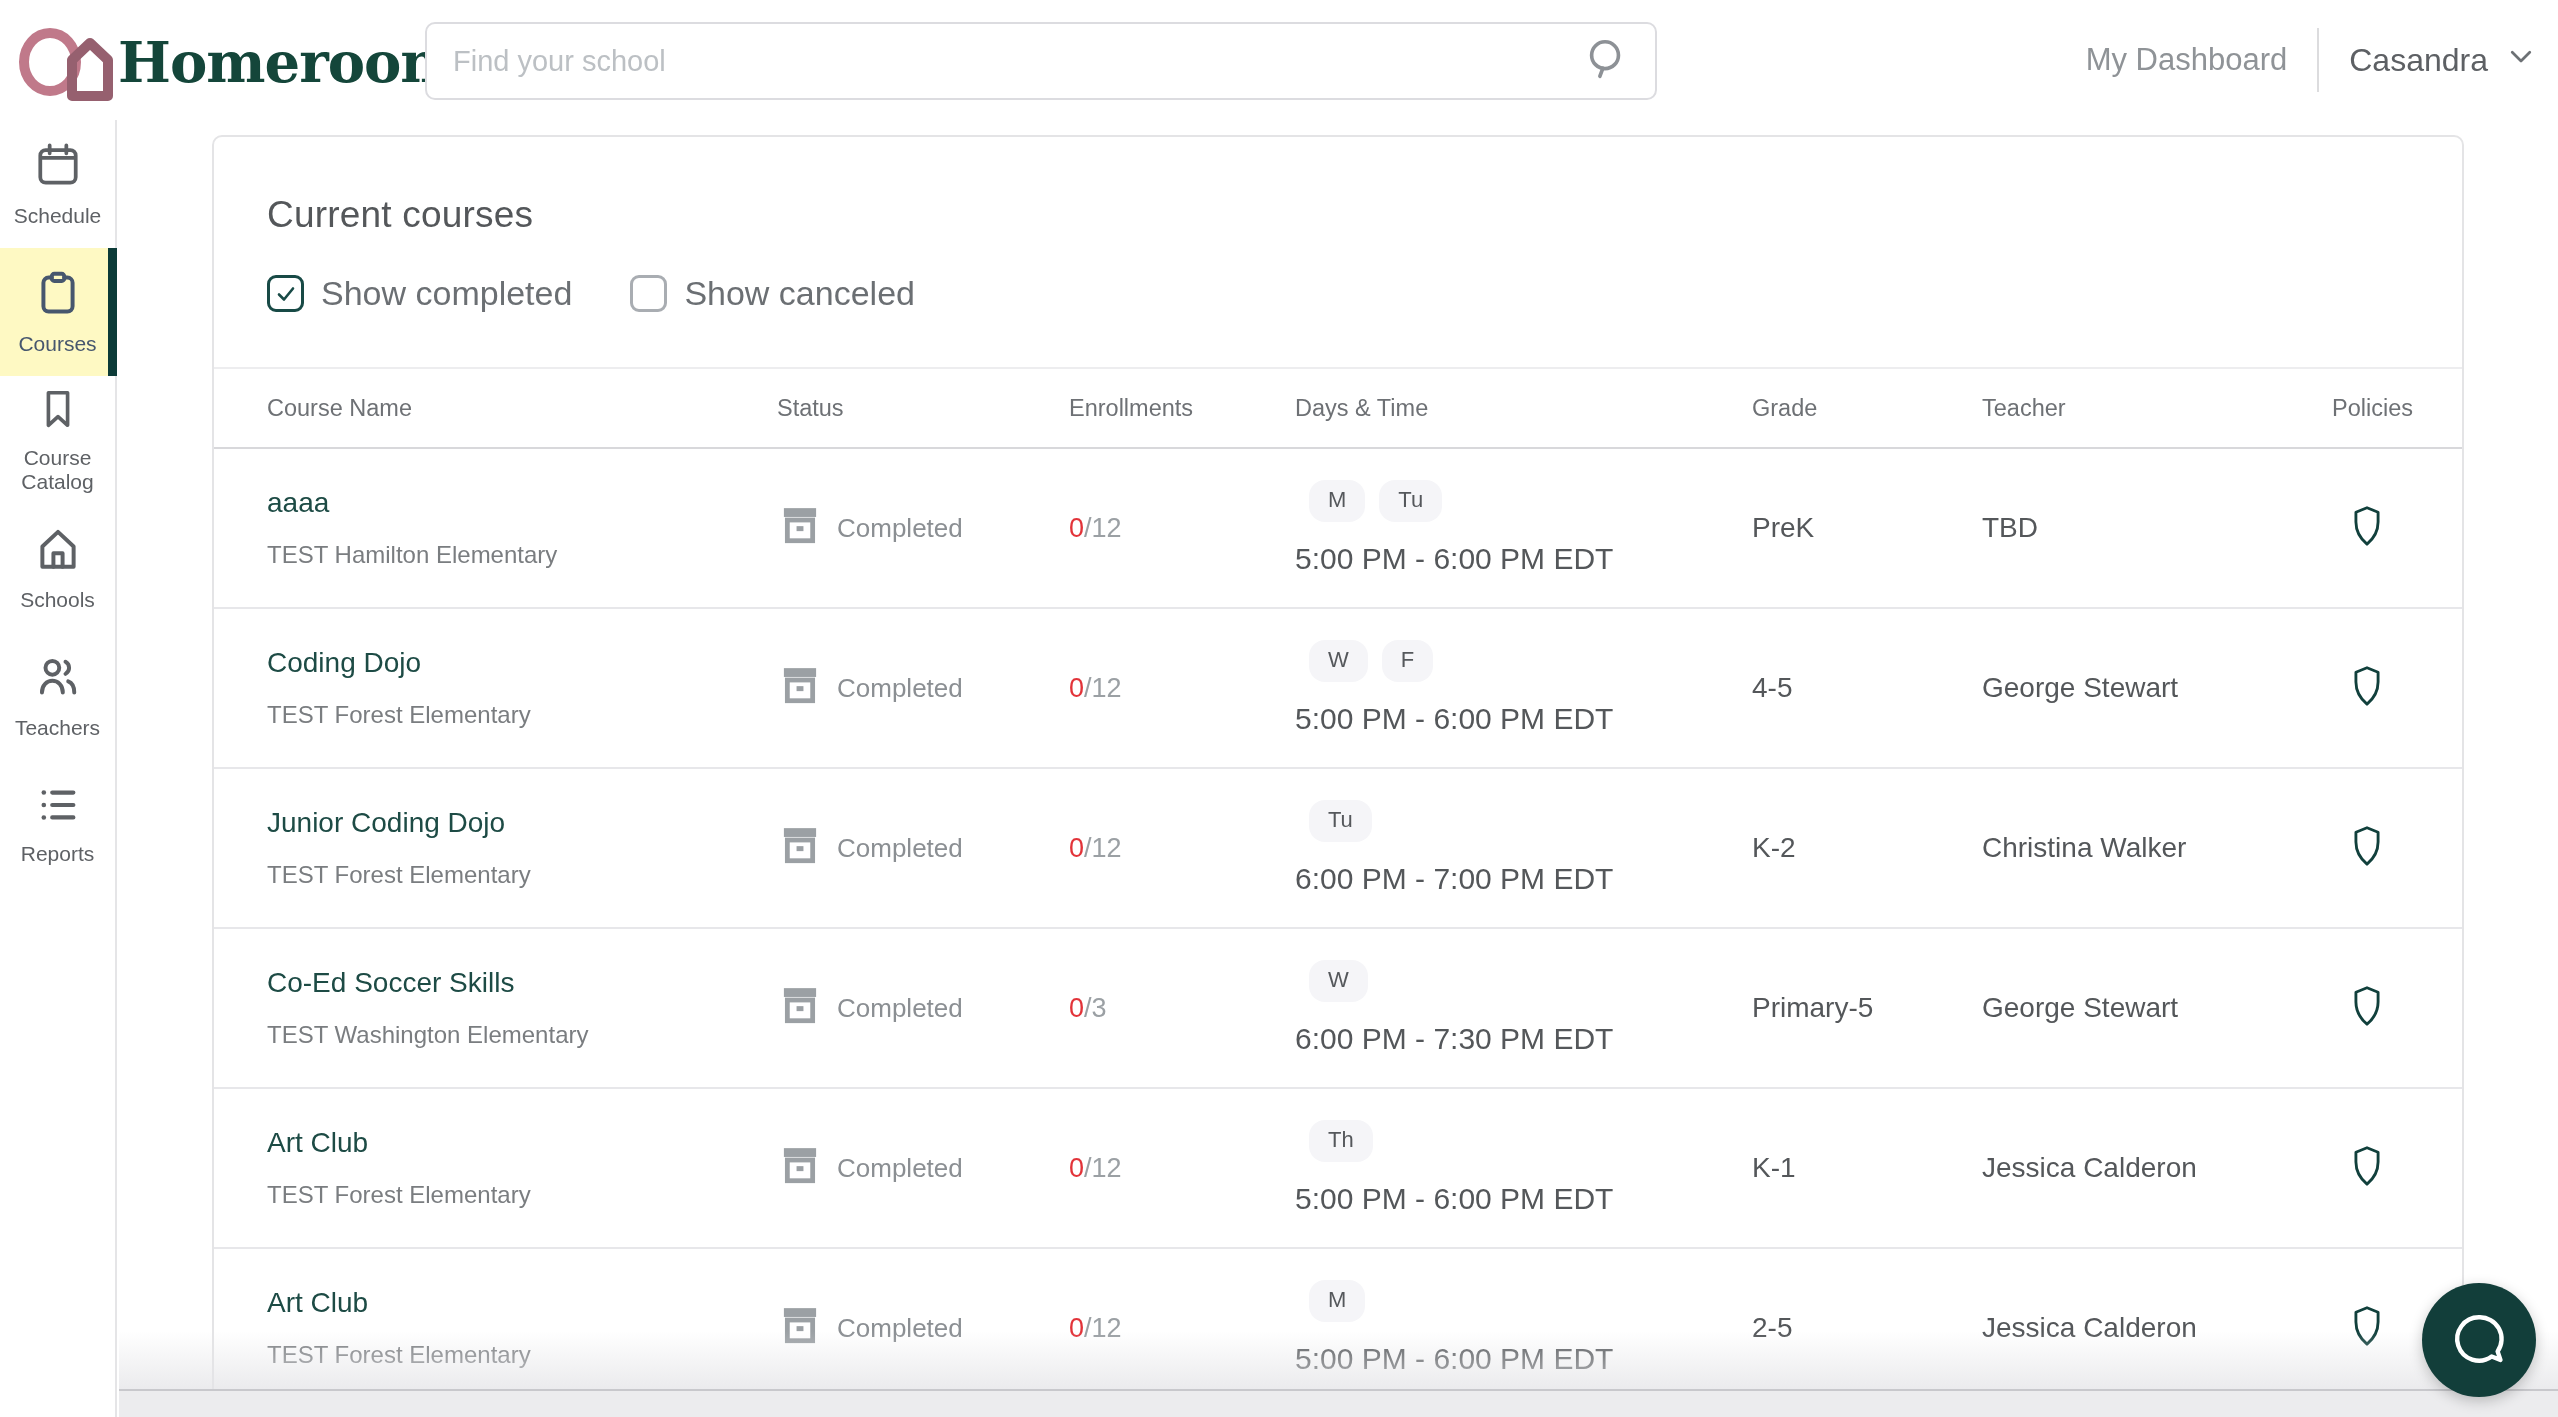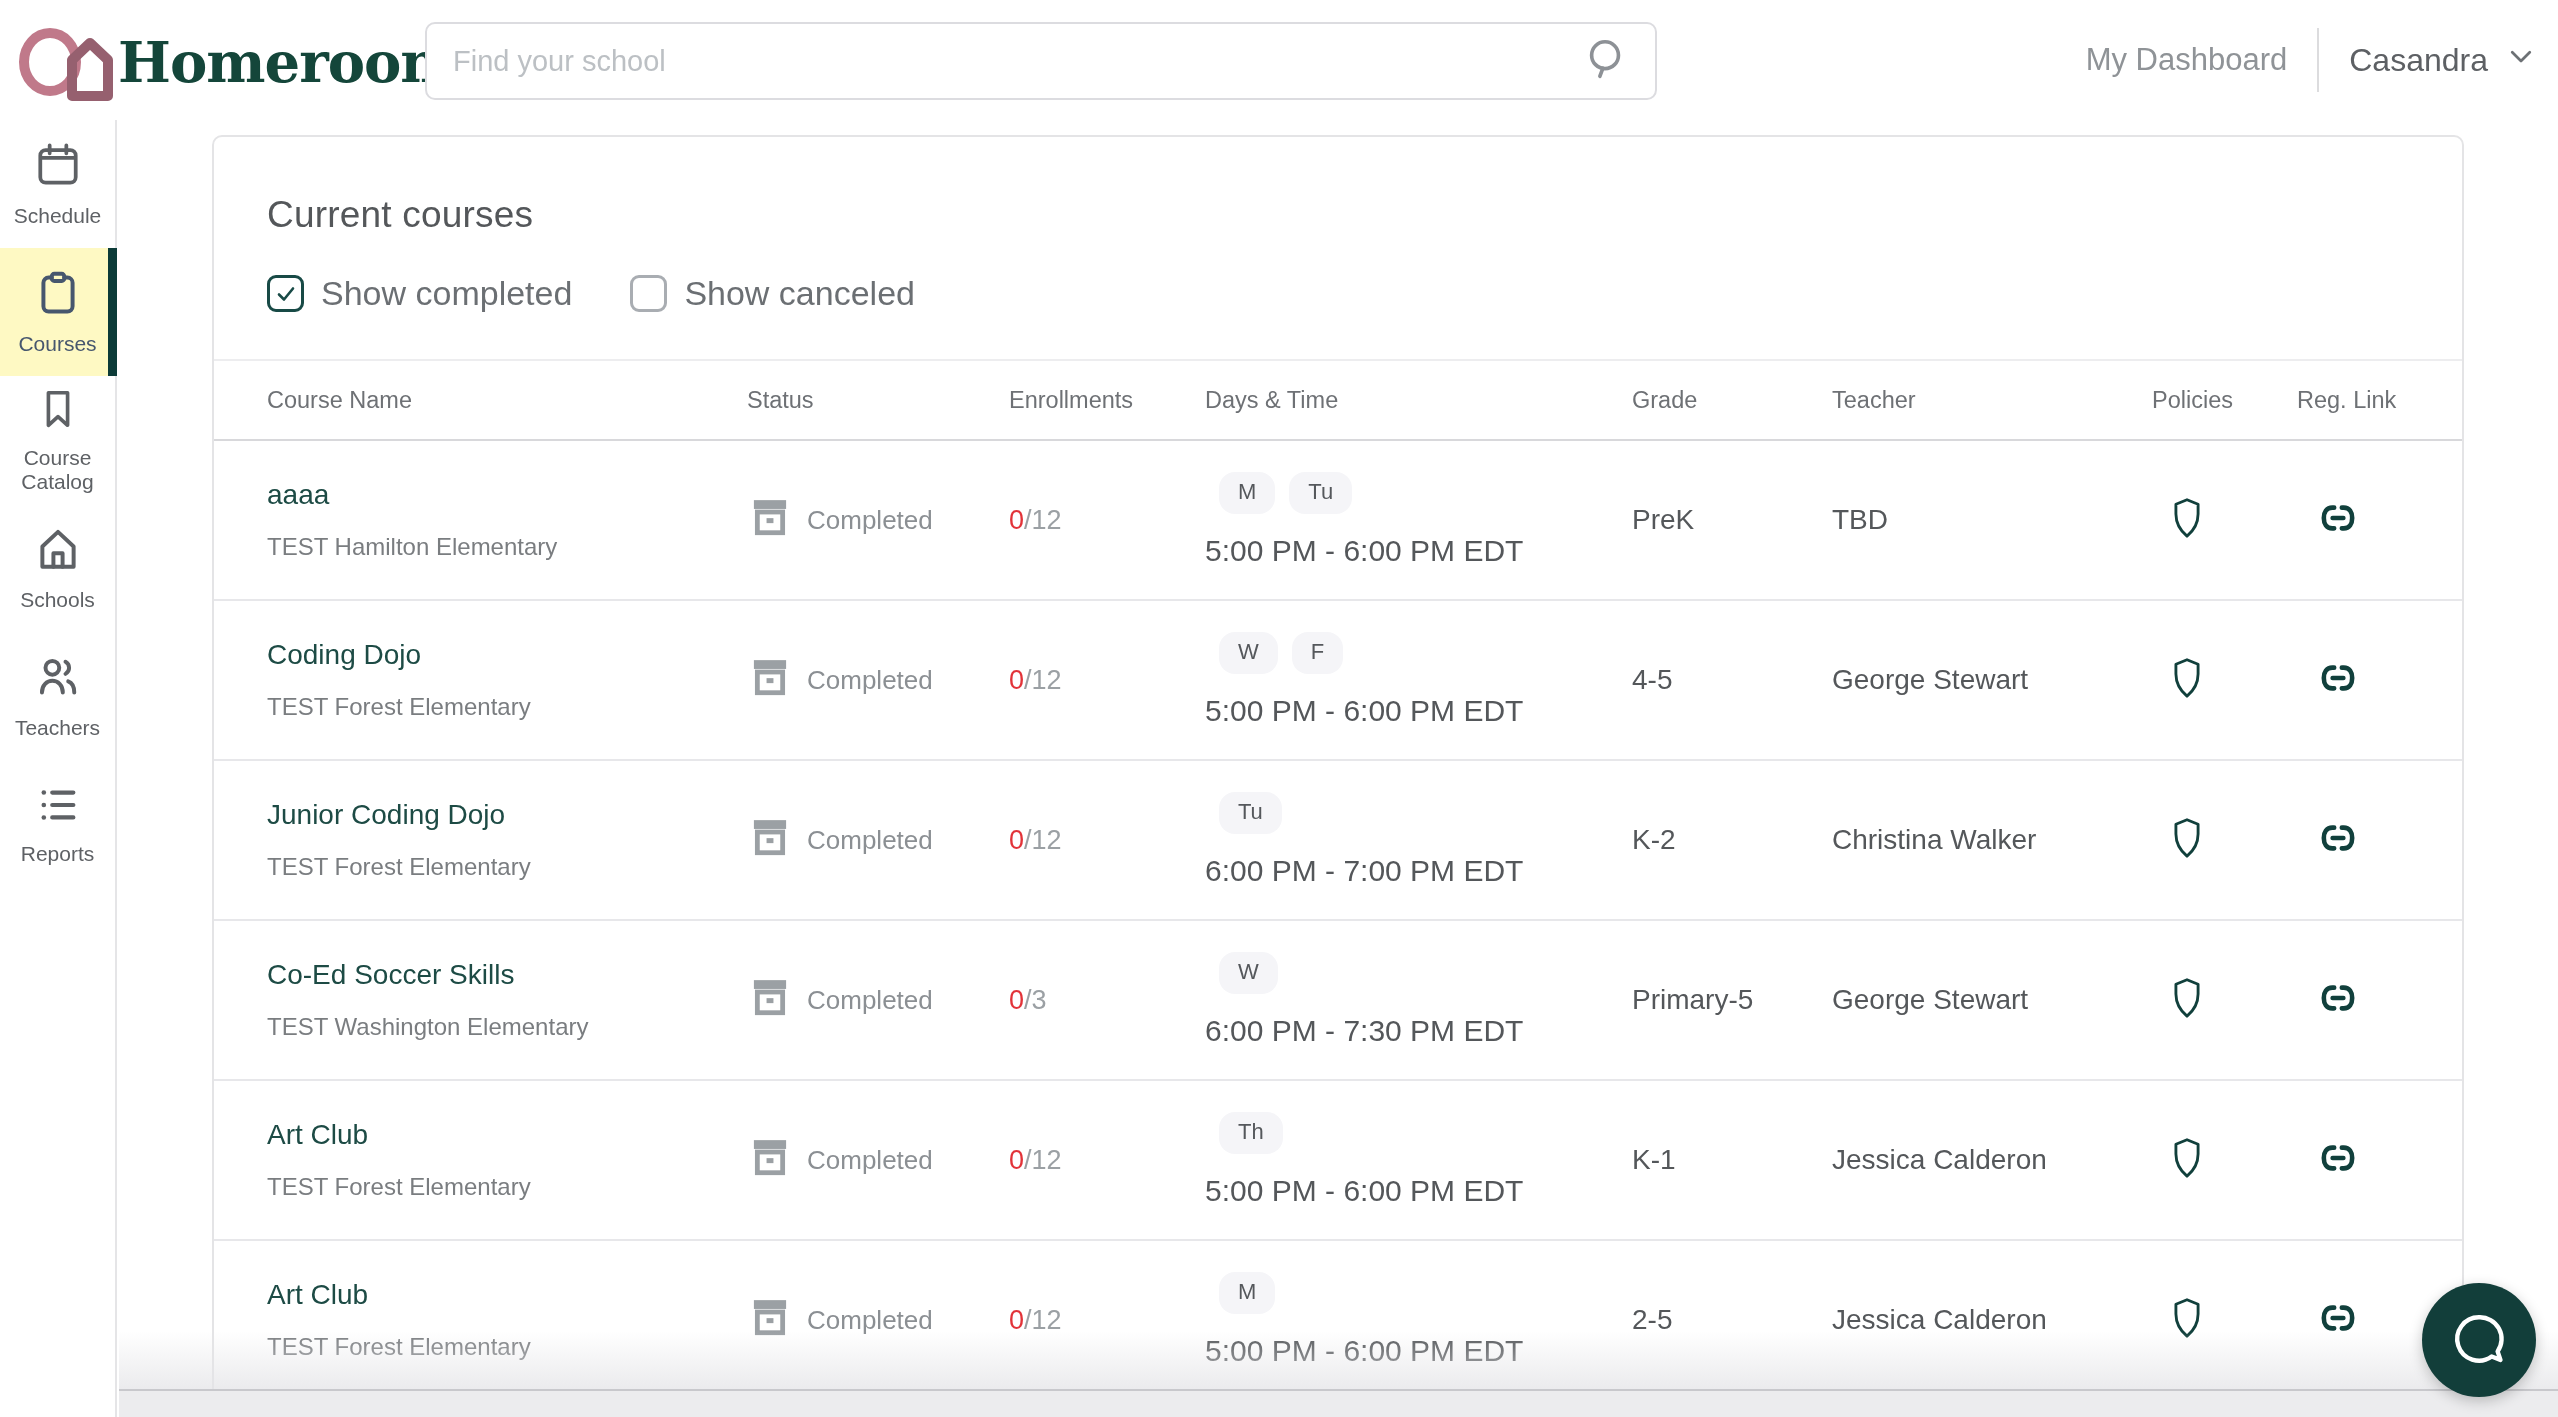--- a/index.html
+++ b/index.html
@@ -48,37 +48,37 @@
   .side-item.active .active-bar {
     display:block; position:absolute; right:-2px; top:0; bottom:0; width:9px; background:#0c3b38;
   }
 
   
   .card {
     position:absolute; left:212px; top:135px; width:2252px; height:1290px;
     background:#fff; border:2px solid #e4e4e6; border-radius:10px 10px 0 0;
     overflow:hidden; z-index:1;
   }
-  .card-head { padding:57px 53px 0 53px; }
+  .card-head { padding:57px 53px 8px 53px; }
   .page-title { font-size:37px; font-weight:500; color:#54575a; letter-spacing:.2px; }
   .filters { display:flex; align-items:center; gap:58px; margin-top:38px; padding-bottom:46px; }
   .filter { display:flex; align-items:center; gap:17px; cursor:pointer; }
   .filter-box {
     width:37px; height:37px; border:3px solid #a9adb2; border-radius:9px;
     display:flex; align-items:center; justify-content:center; background:#fff;
   }
   .filter.checked .filter-box { border-color:#184a46; }
   .filter-box svg { visibility:hidden; }
   .filter.checked .filter-box svg { visibility:visible; }
   .filter-label { font-size:34px; color:#6b6f73; }
 
   .grid8 {
     display:grid; align-items:center;
     grid-template-columns:480px 262px 196px 427px 200px 320px 145px 1fr;
-    padding-left:53px; 
+    padding-left:53px; gap:30px;
   }
   .thead { height:82px; border-top:2px solid #ededef; border-bottom:2px solid #d8d8db; }
   .thead span { font-size:23.5px; color:#6e7175; }
 
   .trow { height:160px; border-bottom:2px solid #e7e7ea; }
 
   .cell-course .course-name { font-size:28px; font-weight:500; color:#1d4b45; cursor:pointer; }
   .cell-course .course-school { font-size:24px; color:#7a7d80; margin-top:22px; }
 
   .cell-status { display:flex; align-items:center; gap:14px; color:#8b8f93; font-size:26px; }

